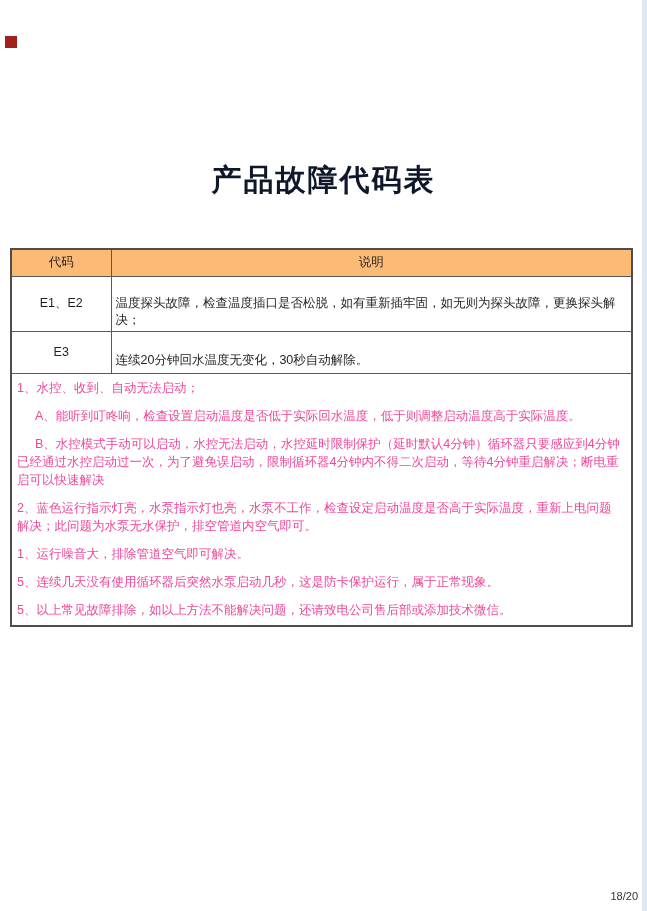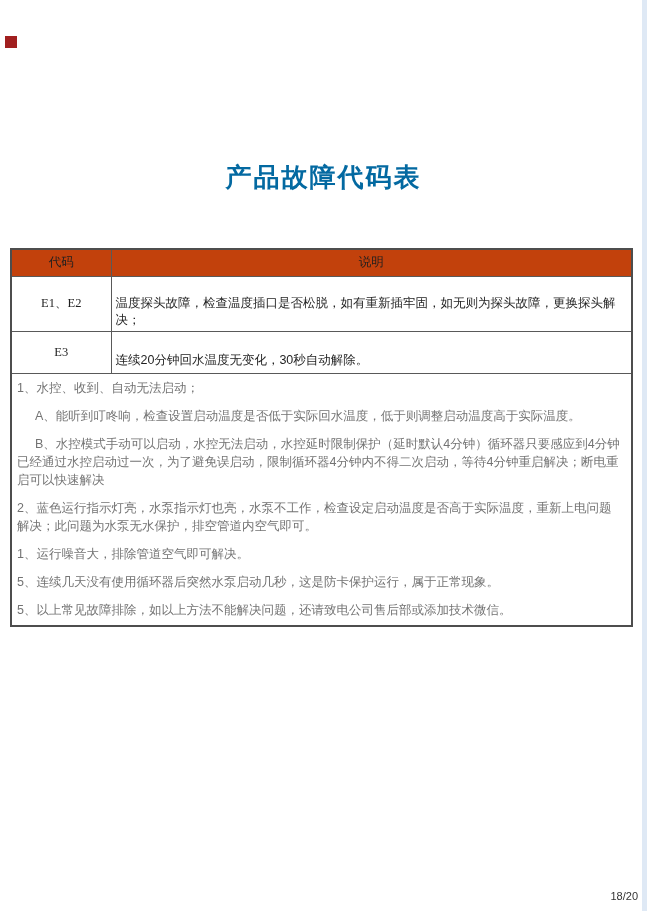--- a/index.html
+++ b/index.html
@@ -23,71 +23,70 @@
     height: 12px;
     background: #a11f1f;
   }
   .title {
     position: absolute;
     top: 160px;
     left: 0;
     width: 100%;
     margin: 0;
     text-align: center;
-    font-size: 26px;
+    font-size: 30px;
     font-weight: bold;
     letter-spacing: 2px;
-    color: #0369a1;
+    color: #0f172a;
   }
   table.fault-table {
     position: absolute;
     left: 10px;
     top: 248px;
     width: 623px;
     border-collapse: collapse;
     table-layout: fixed;
     color: #1f1f1f;
   }
   table.fault-table, table.fault-table th, table.fault-table td {
     border: 1px solid #595959;
   }
   table.fault-table { border: 2px solid #4d4d4d; }
   table.fault-table th {
-    background: #c2410c;
+    background: #fdba74;
     font-weight: 400;
     font-size: 12.5px;
     height: 27px;
     text-align: center;
     padding: 0;
   }
   col.code-col { width: 100px; }
   td.code-cell {
     text-align: center;
     font-size: 12.5px;
     padding: 8px;
-    font-family: Liberation Serif, serif;
   }
   td.desc-cell {
     font-size: 12.5px;
     text-align: left;
     padding: 18px 4px 2px 4px;
     line-height: 17px;
   }
   tr.row-e1 td { height: 45px; }
   tr.row-e3 td { height: 42px; margin-left: 15px; }
   td.notes-cell {
     height: 239px;
     vertical-align: top;
     padding: 5px 8px 6px 5px;
   }
   td.notes-cell p {
     margin: 0 0 10px 0;
     font-size: 12.5px;
     line-height: 18px;
-    color: #737373;
+    color: #ec4899;
   }
   td.notes-cell p.indent { text-indent: 18px; }
   td.notes-cell p:last-child { margin-bottom: 0; }
   .page-number {
     position: absolute;
     right: 9px;
     bottom: 9px;
     font-size: 11px;
     color: #333333;
     margin-top: 15px;

